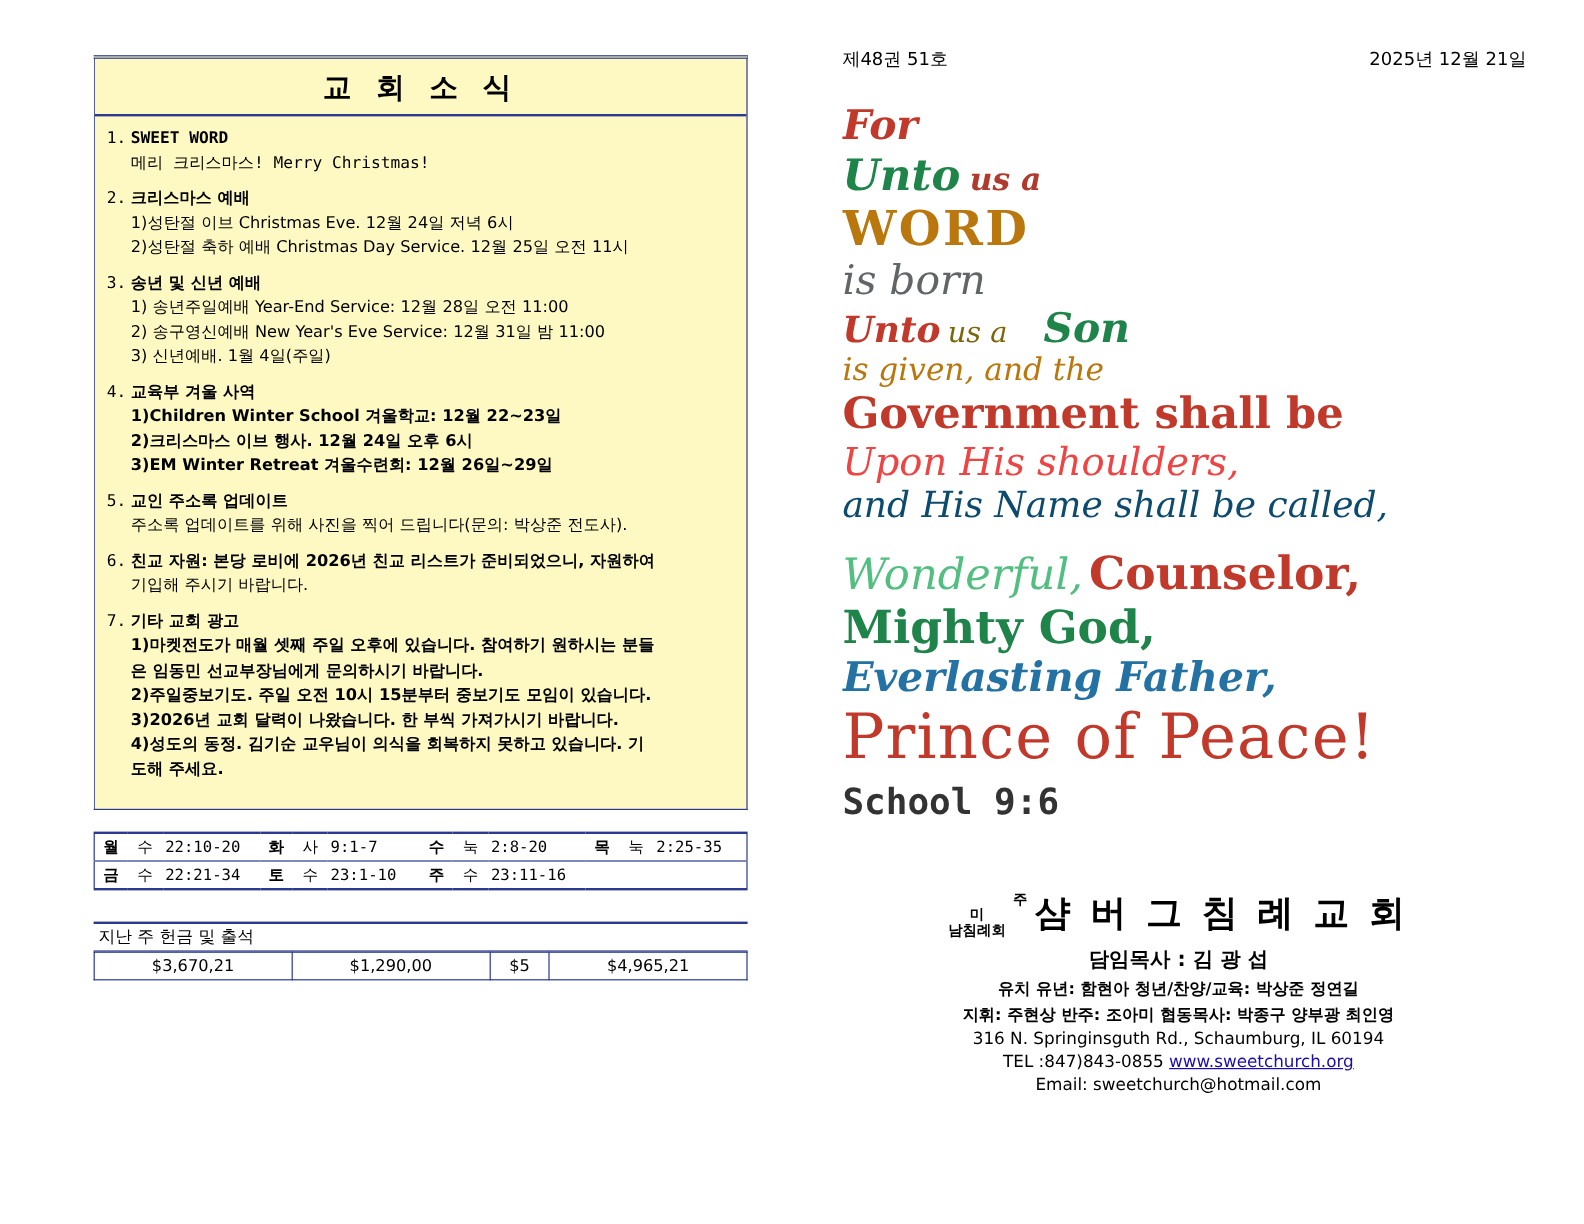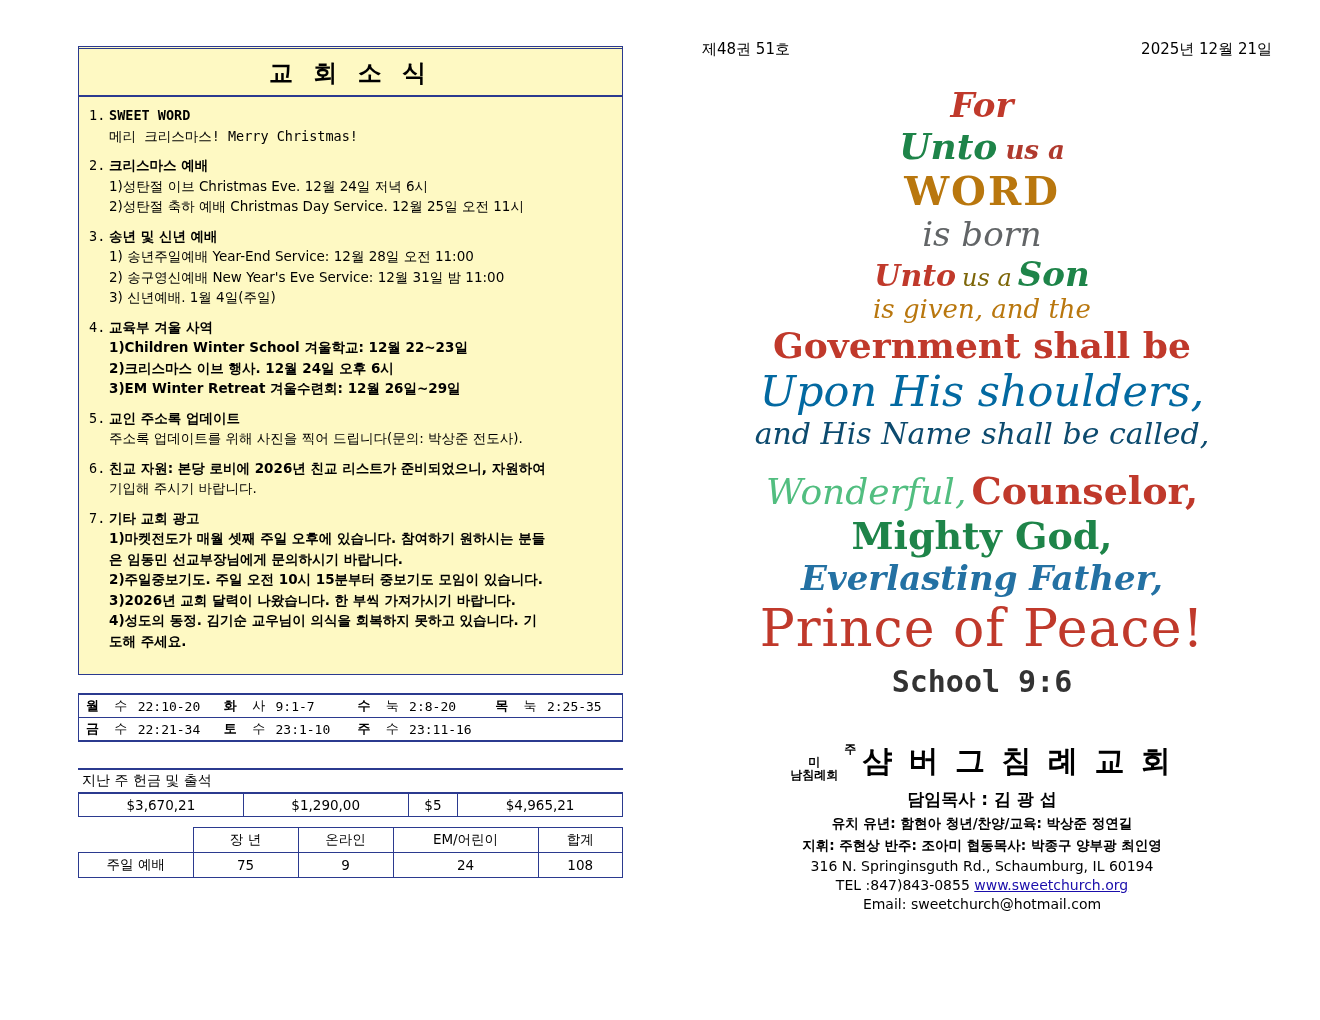--- a/index.html
+++ b/index.html
@@ -110,35 +110,35 @@
   .top-meta{
     display:flex;justify-content:space-between;
     font-size:15px;
     padding:0 20px 0 30px;
   }
   
   .poster{
     position:relative;
     width:560px;height:650px;
     margin:18px auto 0 auto;
-    text-align:center;
+    text-align:left;
     overflow:hidden;
   }
   .poster span{display:inline-block;}
   .l1{font-family:"DejaVu Serif","Liberation Serif",serif;font-style:italic;font-weight:bold;color:#c0392b;font-size:34px;margin-top:8px;}
   .l2{font-family:"DejaVu Serif","Liberation Serif",serif;font-style:italic;font-weight:bold;color:#1e8449;font-size:36px;}
   .l2b{font-family:"DejaVu Serif","Liberation Serif",serif;font-style:italic;font-weight:bold;color:#b03a2e;font-size:26px;margin-left:8px;}
   .l3{font-family:"DejaVu Serif","Liberation Serif",serif;font-weight:bold;color:#b9770e;font-size:40px;letter-spacing:2px;}
   .l4{font-family:"DejaVu Serif","Liberation Serif",serif;font-style:italic;color:#626567;font-size:34px;}
   .l5a{font-family:"DejaVu Serif","Liberation Serif",serif;font-style:italic;font-weight:bold;color:#c0392b;font-size:30px;}
   .l5b{font-family:"DejaVu Serif","Liberation Serif",serif;font-style:italic;color:#7d6608;font-size:24px;margin:0 6px;}
-  .l5c{font-family:"DejaVu Serif","Liberation Serif",serif;font-style:italic;font-weight:bold;color:#1e8449;font-size:34px;}
+  .l5c{font-family:"DejaVu Serif","Liberation Serif",serif;font-style:italic;font-weight:bold;color:#1e8449;font-size:34px;margin-left:24px;}
   .l6{font-family:"DejaVu Serif","Liberation Serif",serif;font-style:italic;color:#b9770e;font-size:26px;}
   .l7{font-family:"DejaVu Serif","Liberation Serif",serif;font-weight:bold;color:#c0392b;font-size:36px;}
-  .l8{font-family:"DejaVu Serif","Liberation Serif",serif;font-style:italic;color:#0369a1;font-size:43px;}
+  .l8{font-family:"DejaVu Serif","Liberation Serif",serif;font-style:italic;color:#ef4444;font-size:32px;}
   .l9{font-family:"DejaVu Serif","Liberation Serif",serif;font-style:italic;color:#0c4a6e;font-size:30px;}
   .l10a{font-family:"DejaVu Serif","Liberation Serif",serif;font-style:italic;color:#52be80;font-size:36px;margin-top:20px;}
   .l10b{font-family:"DejaVu Serif","Liberation Serif",serif;font-weight:bold;color:#c0392b;font-size:38px;}
   .l11a{font-family:"DejaVu Serif","Liberation Serif",serif;font-weight:bold;color:#1e8449;font-size:38px;}
   .l11b{font-family:"DejaVu Serif","Liberation Serif",serif;font-style:italic;font-weight:bold;color:#2471a3;font-size:34px;}
   .l12{font-family:"DejaVu Serif","Liberation Serif",serif;color:#c0392b;font-size:52px;letter-spacing:1px;}
   .l13{font-family:"DejaVu Sans Mono","Liberation Mono",monospace;font-weight:bold;color:#333;font-size:30px;margin-top:6px;}
 
   
   .church-info{margin-top:14px;text-align:center;}
@@ -286,38 +286,20 @@
       <tbody>
       <tr>
         <td>$3,670,21</td>
         <td>$1,290,00</td>
         <td>$5</td>
         <td>$4,965,21</td>
       </tr>
     </tbody>
       </table>
 
-    <table class="offer2">
-      <tbody>
-          <tr>
-        <td class="blank" style="width:110px"></td>
-        <td style="width:100px">장 년</td>
-        <td style="width:90px">온라인</td>
-        <td style="width:140px">EM/어린이</td>
-        <td>합계</td>
-      </tr>
-      <tr>
-        <td>주일 예배</td>
-        <td>75</td>
-        <td>9</td>
-        <td>24</td>
-        <td>108</td>
-      </tr>
-    </tbody>
-      </table>
   </div>
 </div>
 
 <div class="right-panel">
 
   <div class="top-meta">
     <span>제48권 51호</span>
     <span>2025년 12월 21일</span>
   </div>
 

